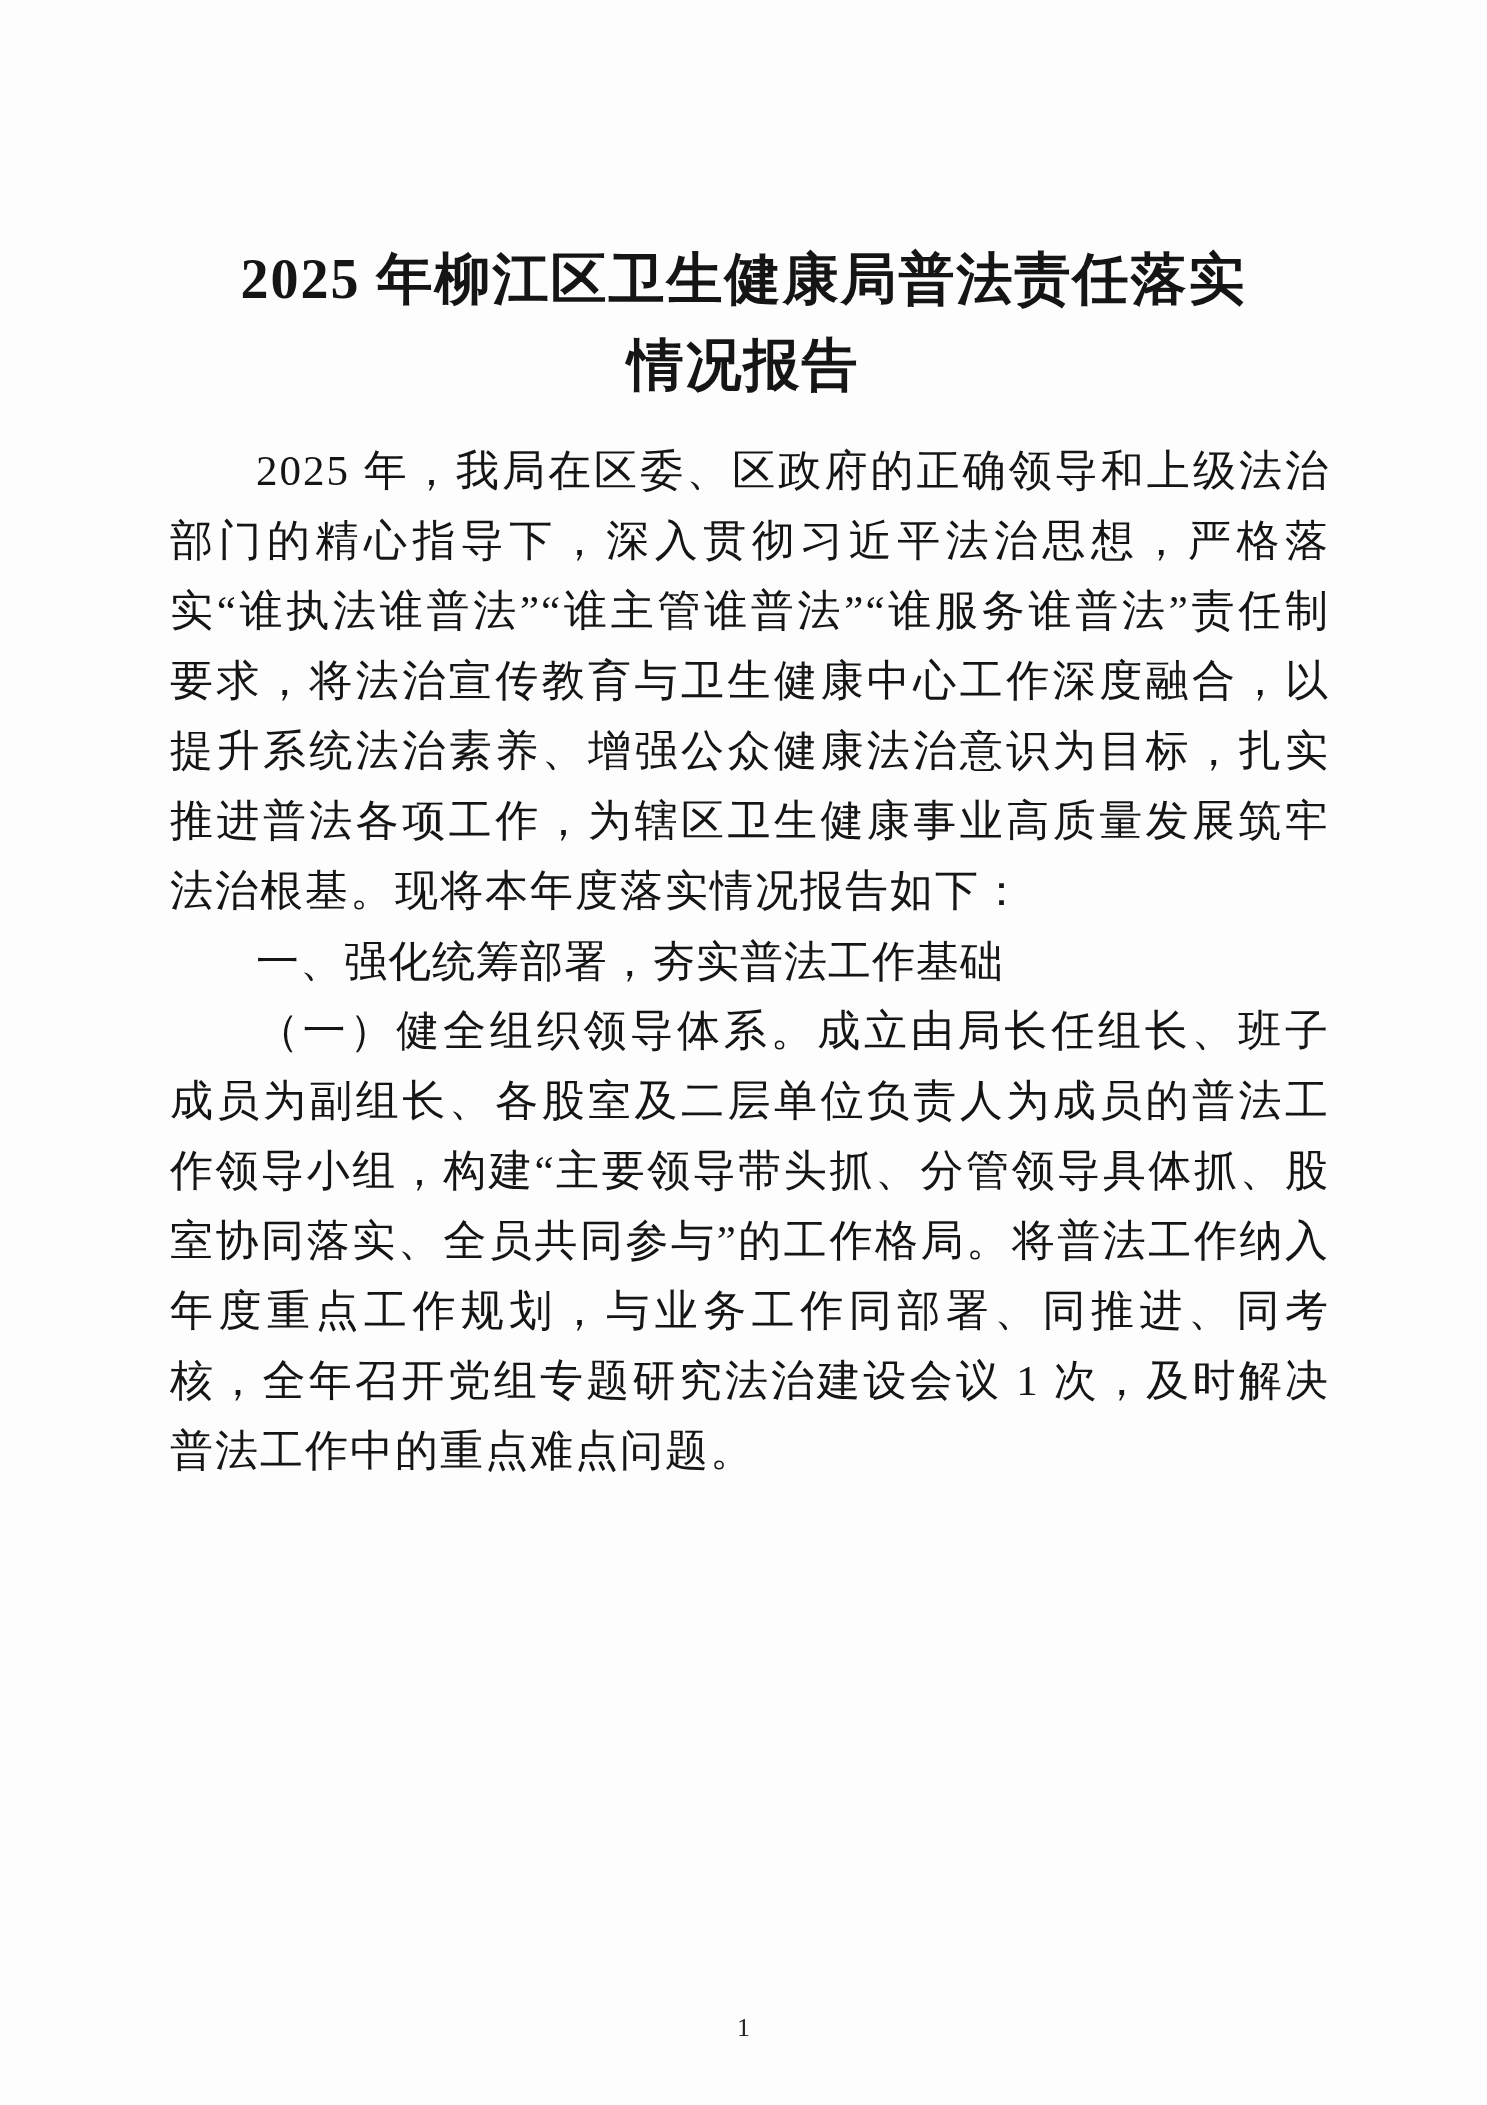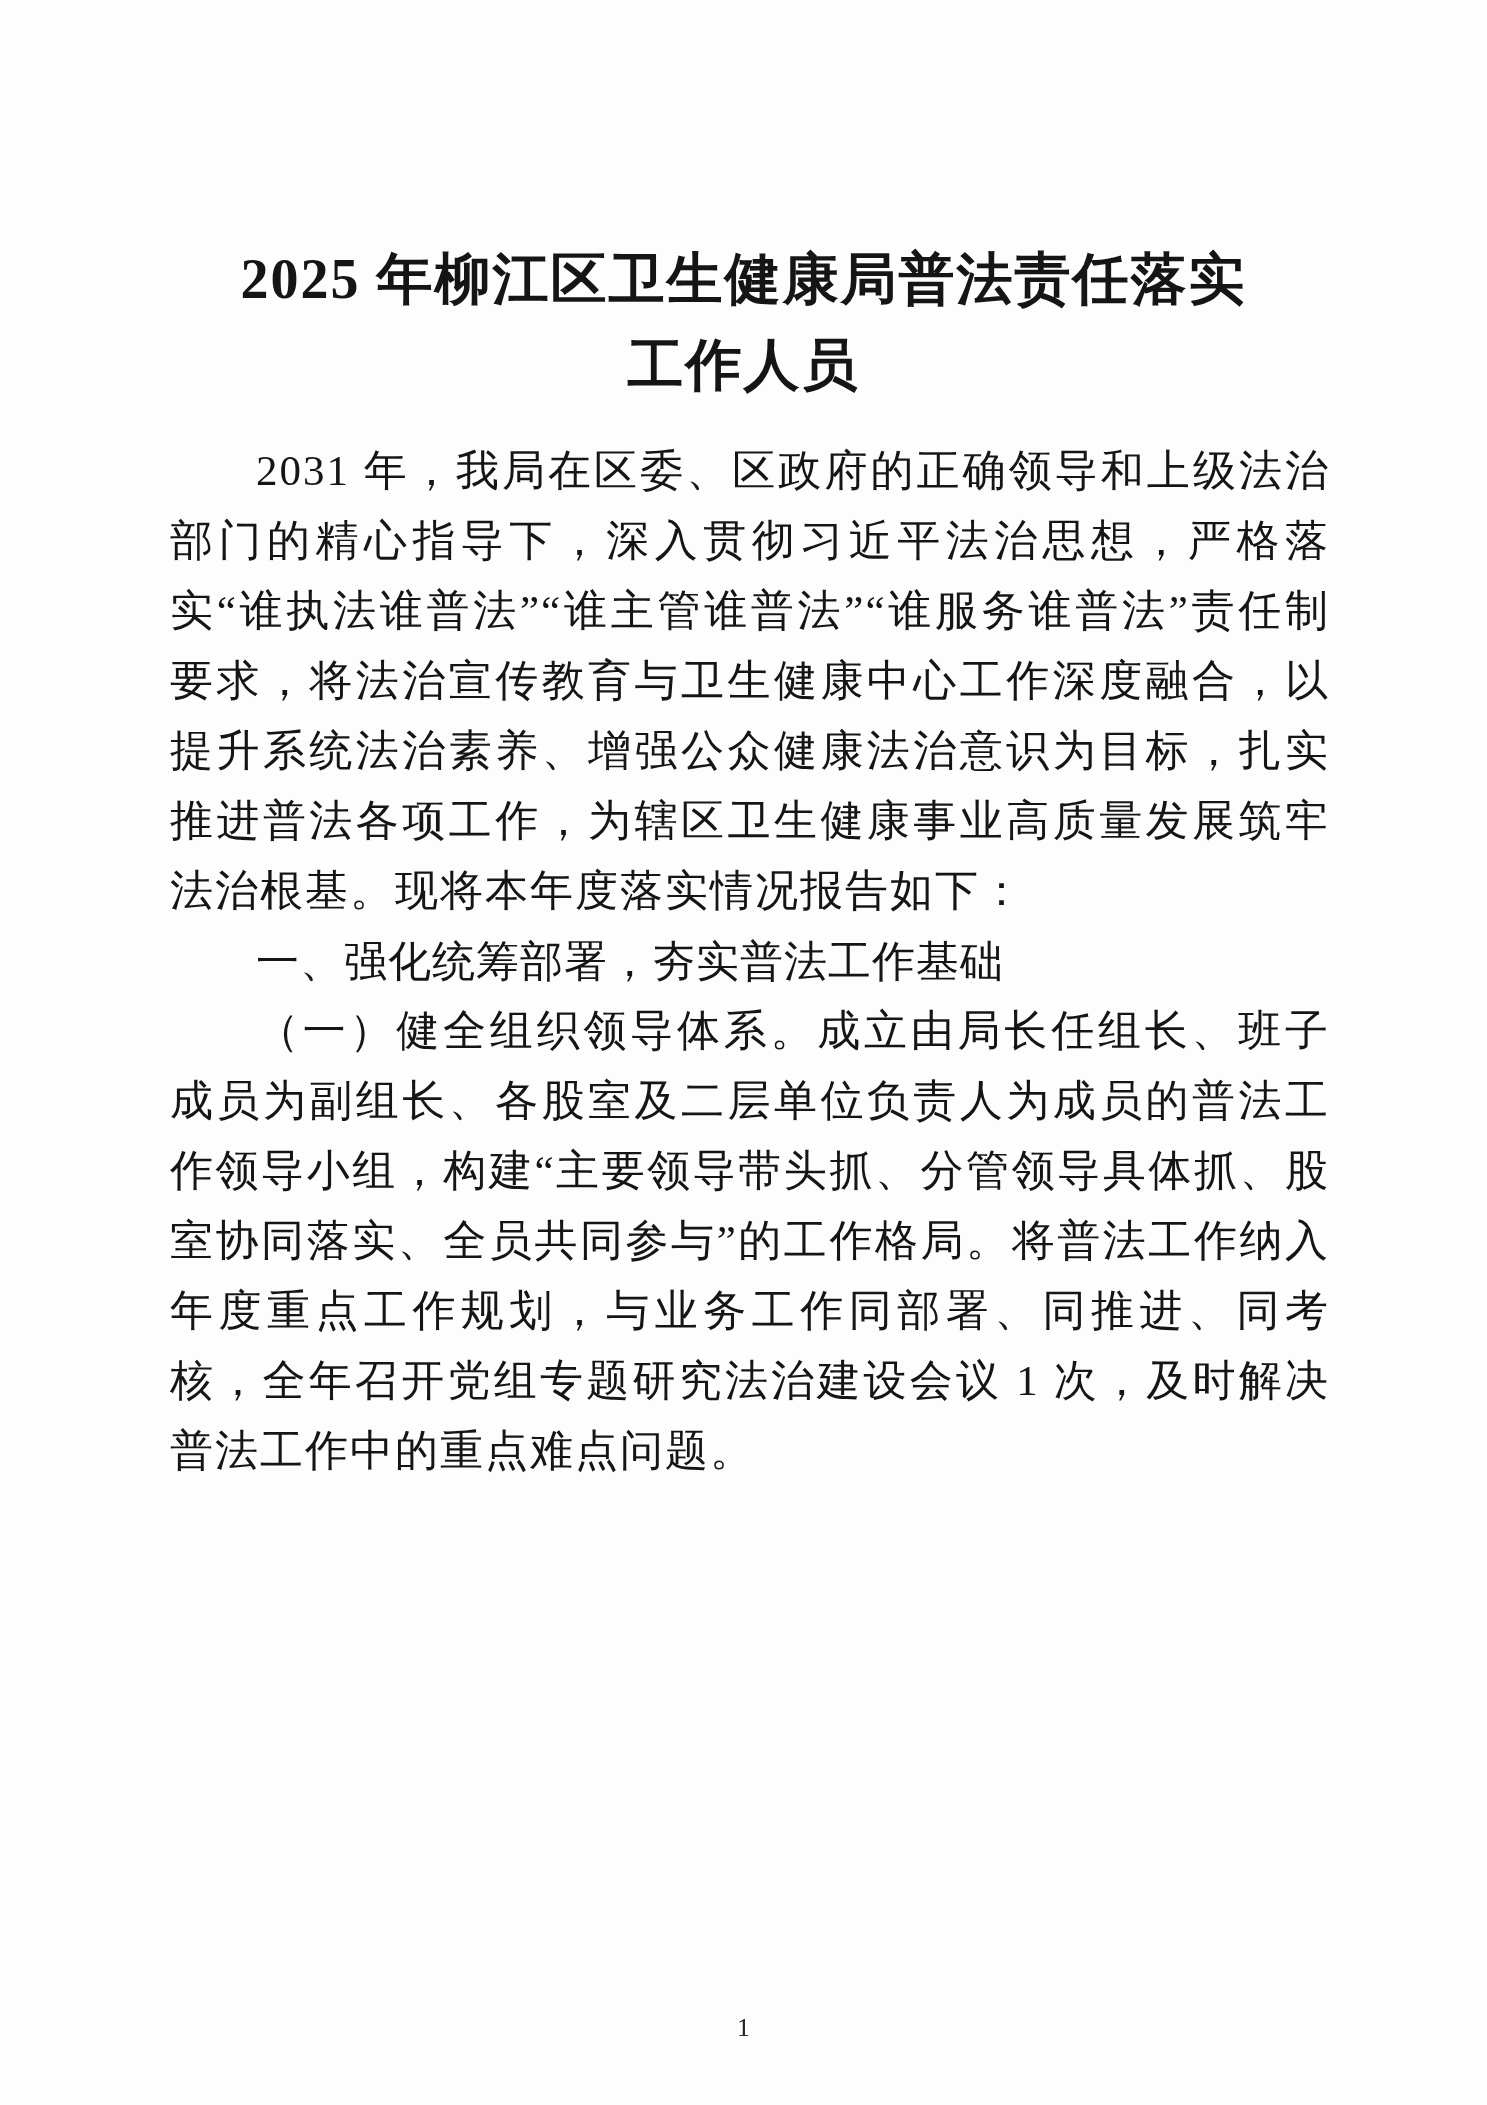--- a/index.html
+++ b/index.html
@@ -60,23 +60,23 @@
     color: #222;
     font-family: "Liberation Serif", "DejaVu Serif", serif;
   }
 </style>
 </head>
 <body>
 
 <div class="page">
   <h1 class="doc-title">
     <span>2025 年柳江区卫生健康局普法责任落实</span><br>
-    <span>工作人员</span>
+    <span>情况报告</span>
   </h1>
 
   <div class="doc-body">
-      <p class="body">2031 年，我局在区委、区政府的正确领导和上级法治部门的精心指导下，深入贯彻习近平法治思想，严格落实“谁执法谁普法”“谁主管谁普法”“谁服务谁普法”责任制要求，将法治宣传教育与卫生健康中心工作深度融合，以提升系统法治素养、增强公众健康法治意识为目标，扎实推进普法各项工作，为辖区卫生健康事业高质量发展筑牢法治根基。现将本年度落实情况报告如下：</p>
+      <p class="body">2025 年，我局在区委、区政府的正确领导和上级法治部门的精心指导下，深入贯彻习近平法治思想，严格落实“谁执法谁普法”“谁主管谁普法”“谁服务谁普法”责任制要求，将法治宣传教育与卫生健康中心工作深度融合，以提升系统法治素养、增强公众健康法治意识为目标，扎实推进普法各项工作，为辖区卫生健康事业高质量发展筑牢法治根基。现将本年度落实情况报告如下：</p>
       <h2 class="heading">一、强化统筹部署，夯实普法工作基础</h2>
       <p class="body">（一）健全组织领导体系。成立由局长任组长、班子成员为副组长、各股室及二层单位负责人为成员的普法工作领导小组，构建“主要领导带头抓、分管领导具体抓、股室协同落实、全员共同参与”的工作格局。将普法工作纳入年度重点工作规划，与业务工作同部署、同推进、同考核，全年召开党组专题研究法治建设会议 1 次，及时解决普法工作中的重点难点问题。</p>
     </div>
 
   <div class="page-number">1</div>
 </div>
 
 </body></html>

